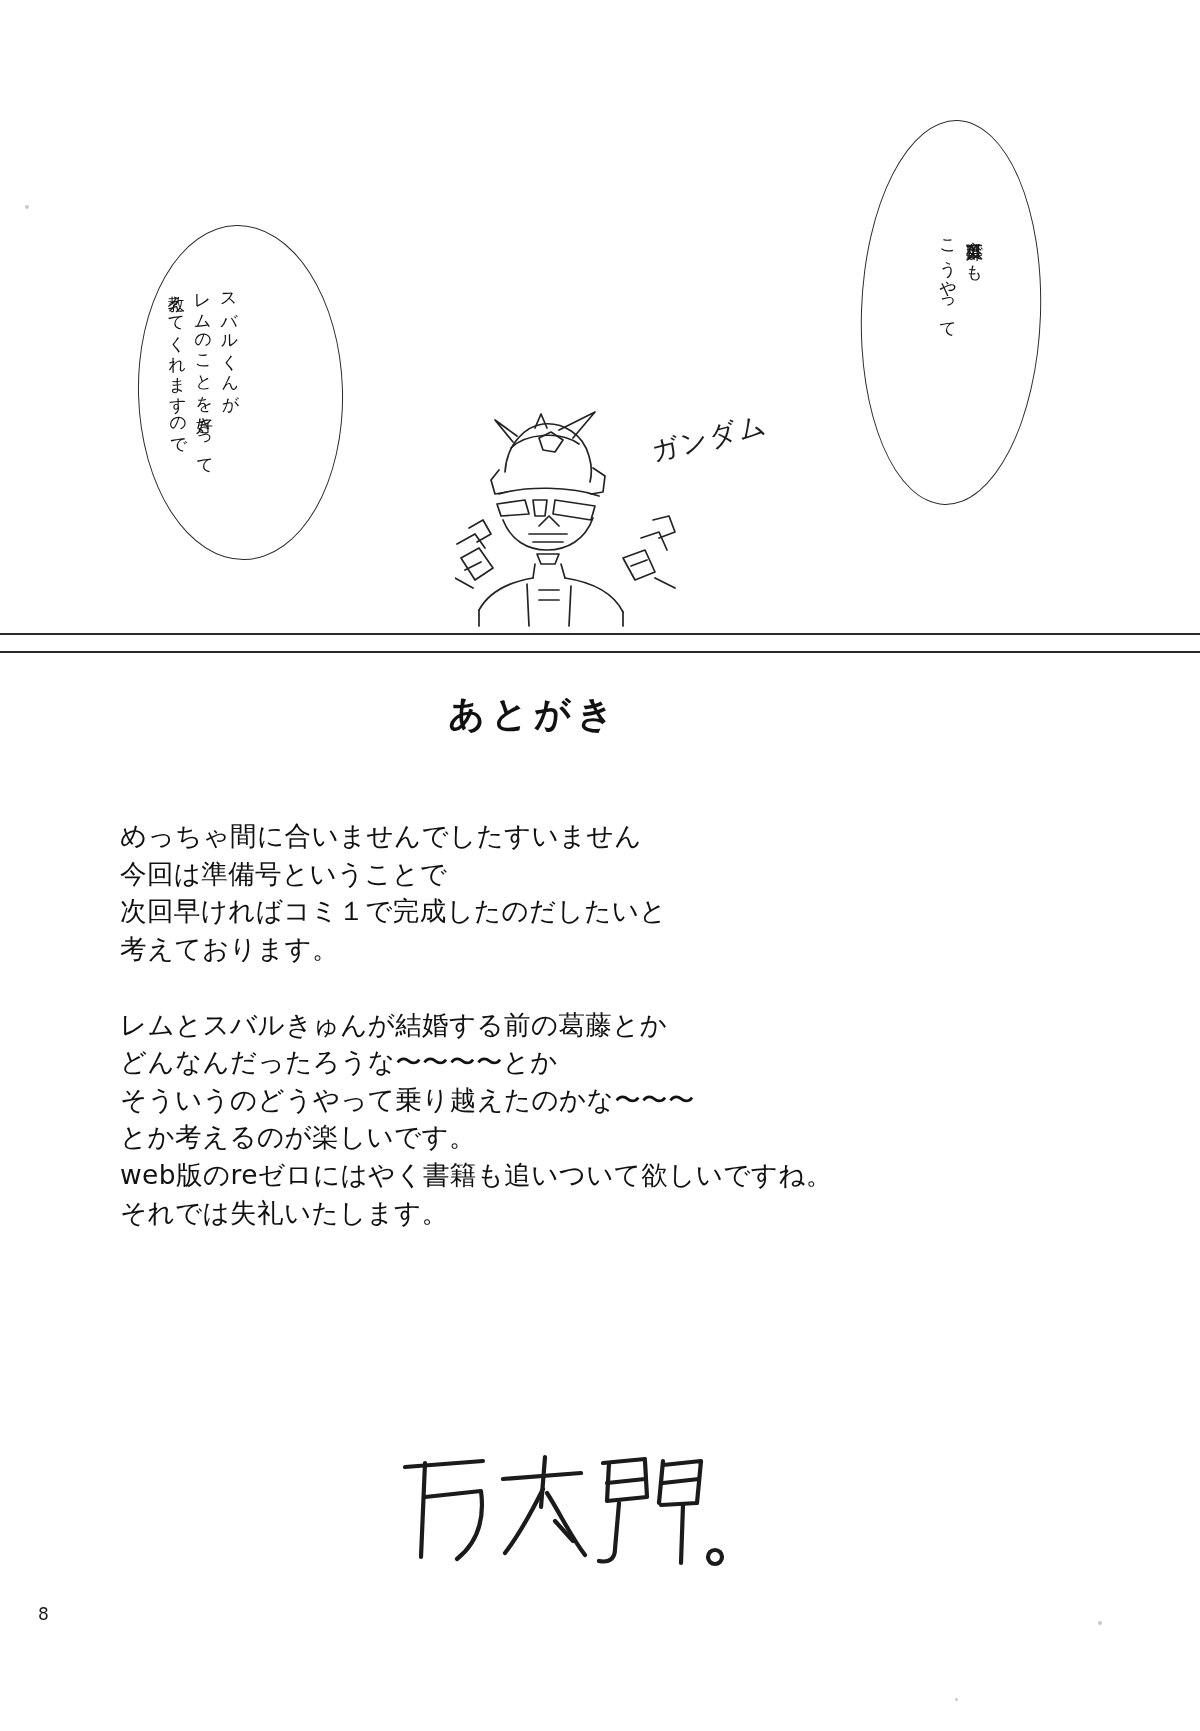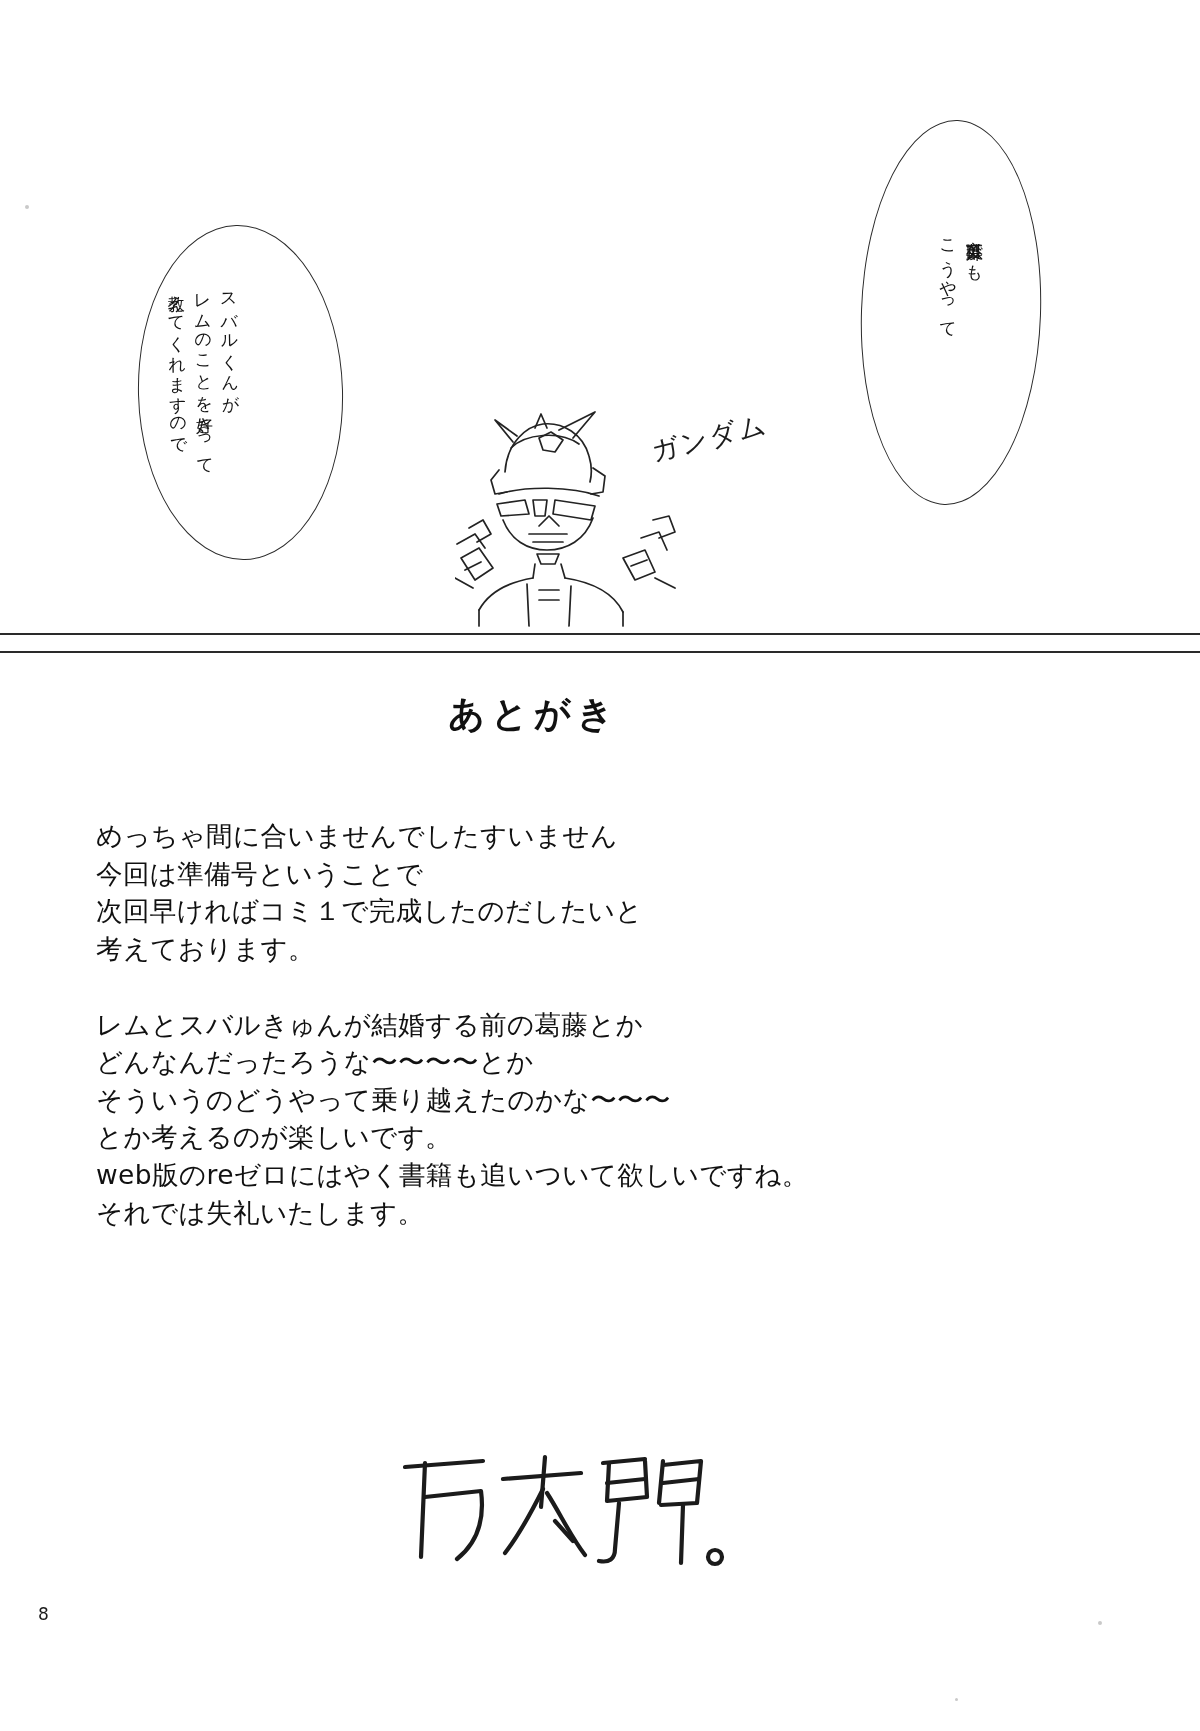--- a/index.html
+++ b/index.html
@@ -127,21 +127,21 @@
     font-family: "DejaVu Sans", sans-serif;
     font-size: 36px;
     font-weight: bold;
     letter-spacing: 6px;
     color: #111111;
     margin: 0 0 78px 0;
   }
 
   .afterword-para {
     margin: 0 0 38px 0;
-    padding-left: 96px;
+    padding-left: 120px;
     font-family: "DejaVu Sans", sans-serif;
     font-size: 26.5px;
     line-height: 1.42;
     letter-spacing: 0.4px;
     color: #111111;
     white-space: pre-line;
   }
   .afterword-para:last-child { margin-bottom: 12px; }
 
   

